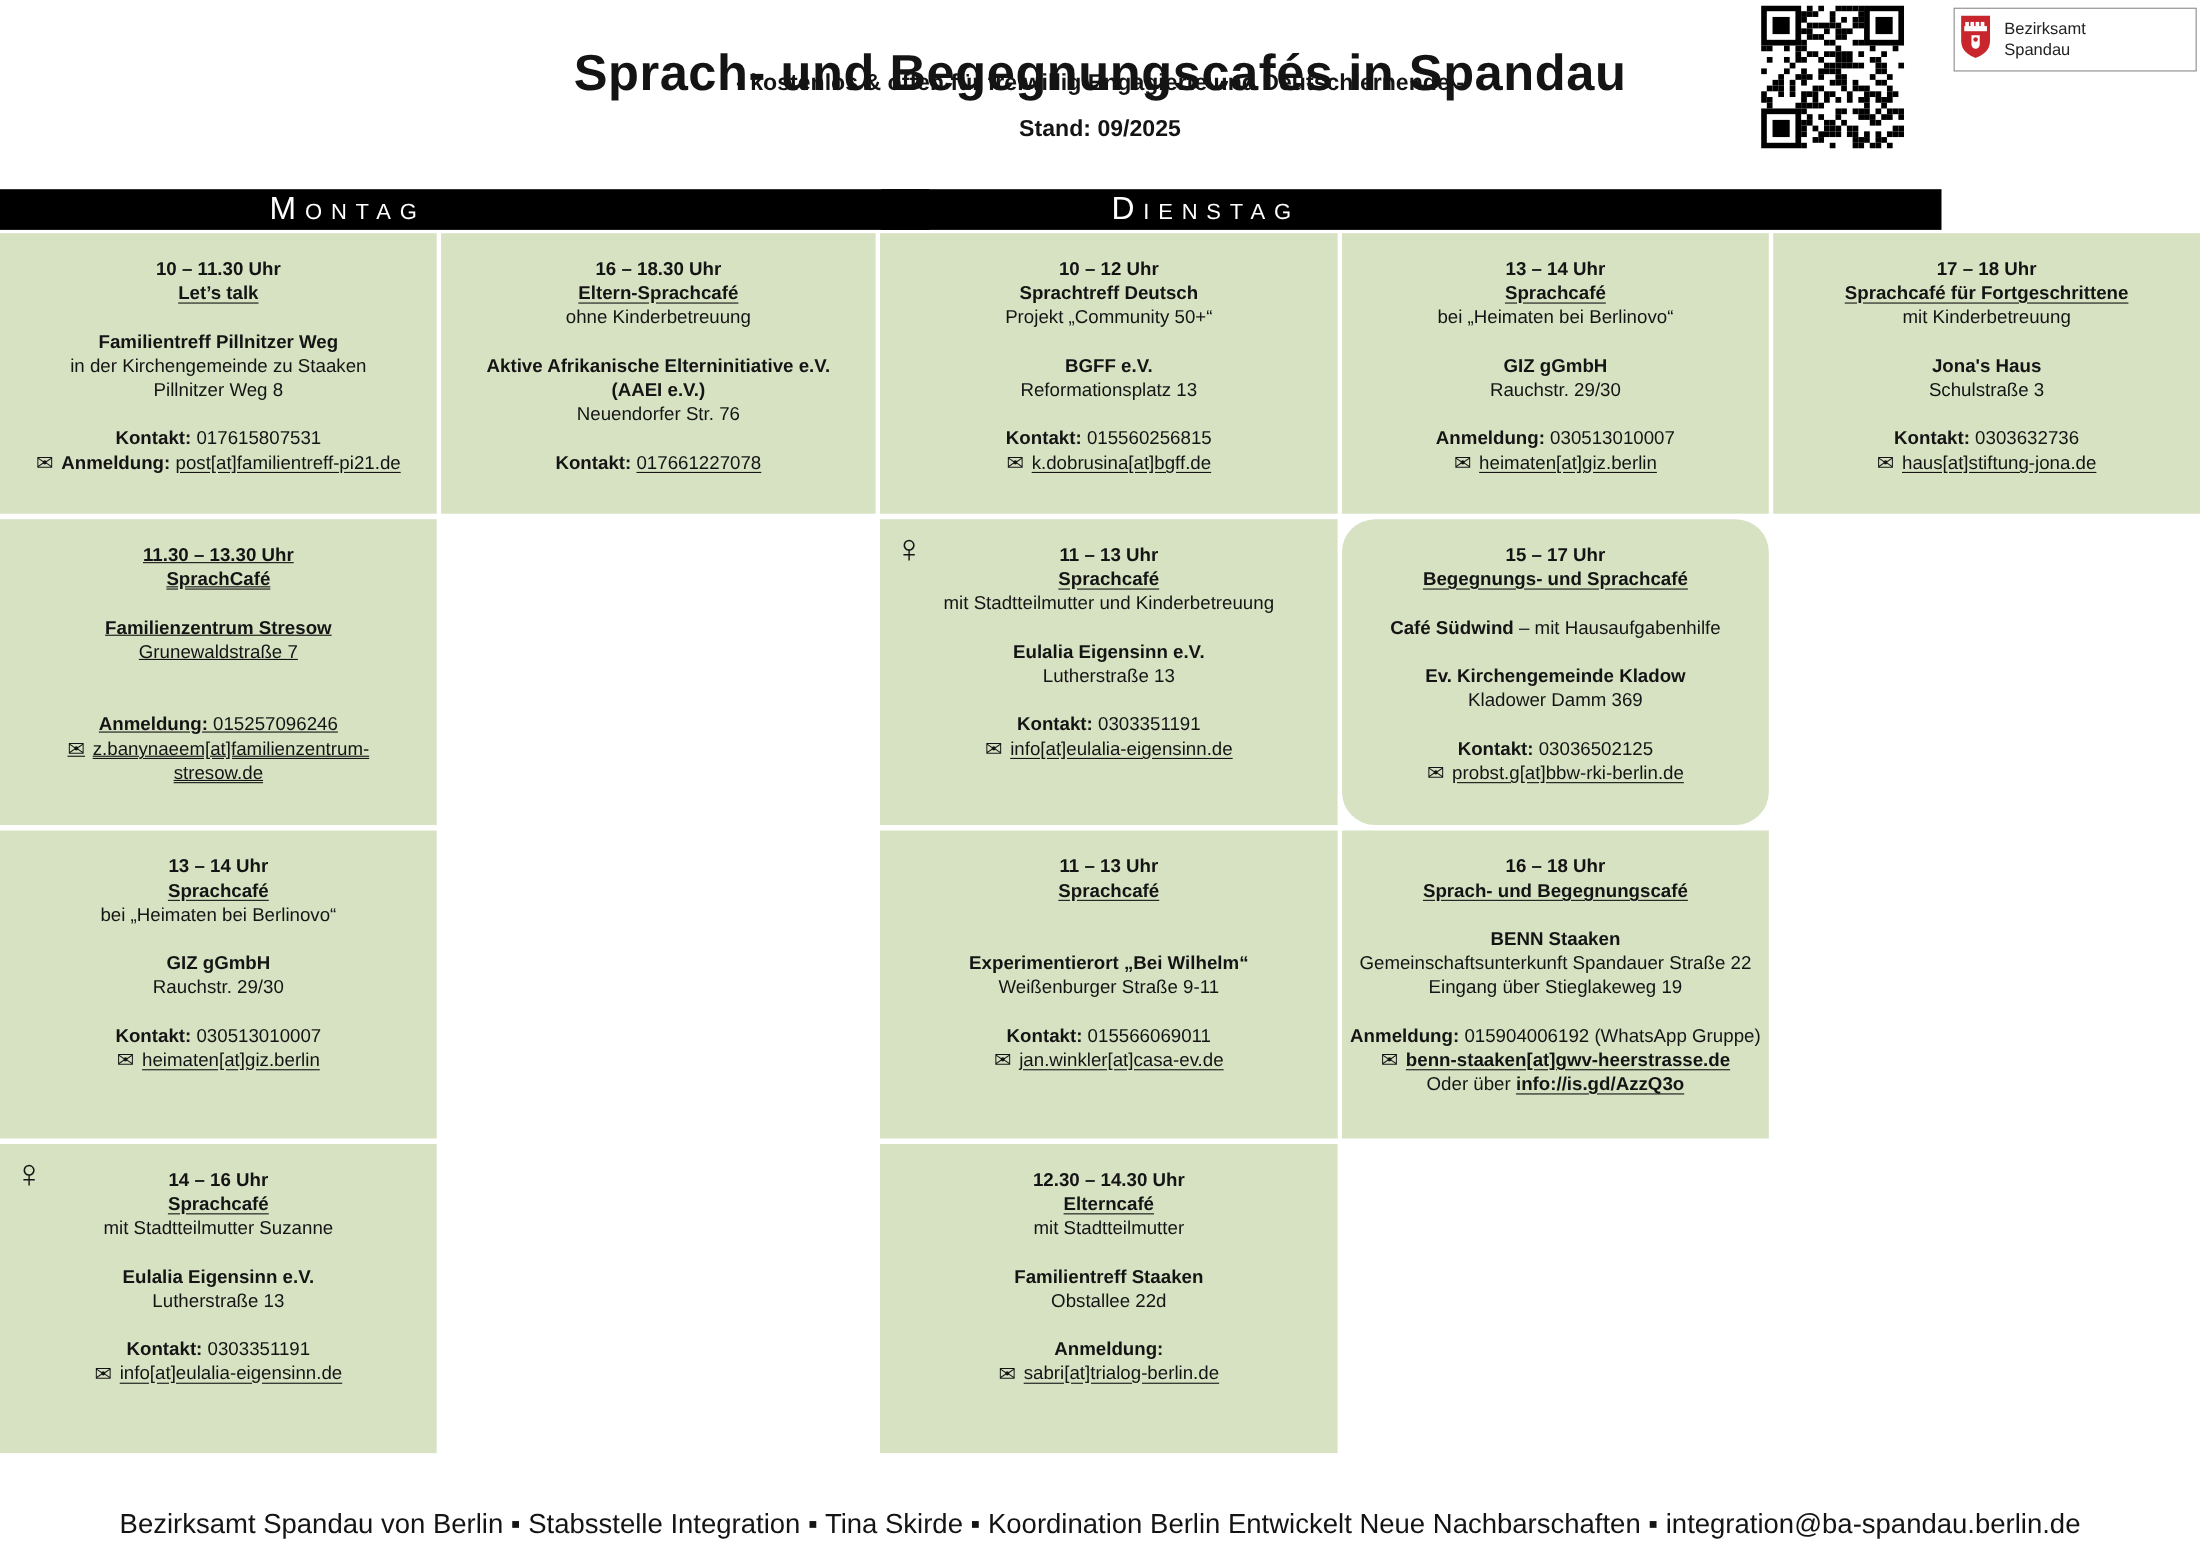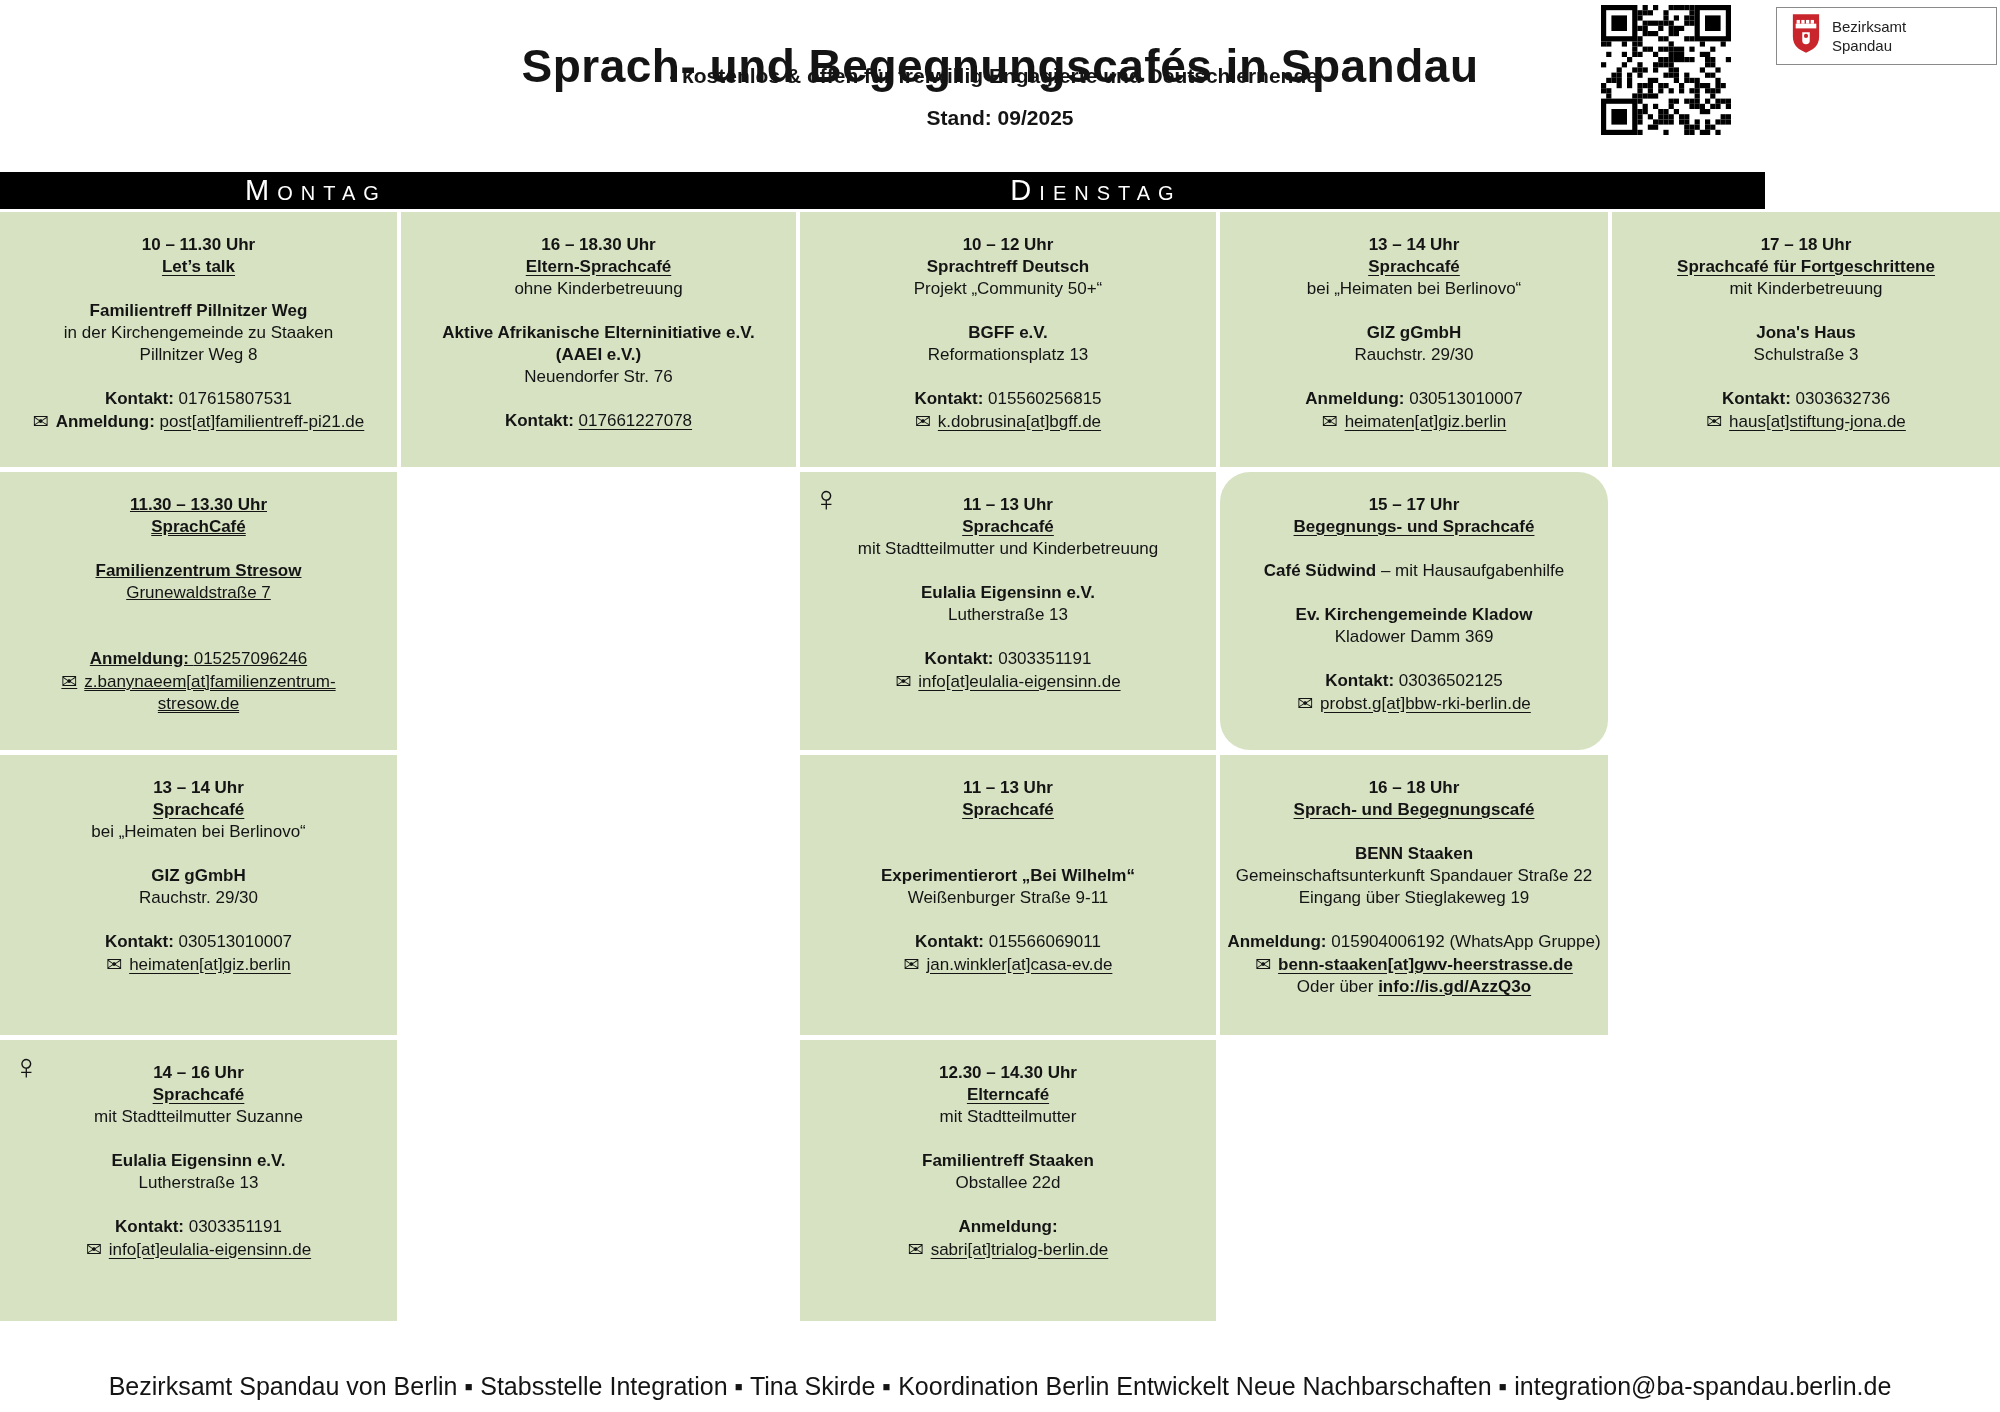--- a/index.html
+++ b/index.html
@@ -18,21 +18,21 @@
   
   .qr{position:absolute;left:1601px;top:5px;width:130px;height:130px;}
 
   
   .logo{position:absolute;left:1776px;top:3px;width:221px;}
   .logo-top{height:60px;border:2px solid #000;background:#fff;display:flex;align-items:stretch;}
   .berlin-word{color:var(--berlin-red);font-weight:700;font-size:29px;letter-spacing:1px;
     flex:1;display:flex;align-items:center;padding-left:13px;}
   .bear-cell{width:60px;border-left:2px solid #000;display:flex;align-items:center;justify-content:center;}
   .logo-bottom{margin-top:4px;height:56px;border:1px solid #8a8a8a;background:#fff;
-    display:flex;align-items:center;gap:11px;padding-left:14px;}
+    display:flex;align-items:center;gap:11px;padding-left:4px;}
   .office{font-size:15px;line-height:19px;color:#222;}
 
   
   .daybar{position:absolute;top:172px;height:37px;background:var(--bar-bg);}
   .daybar.montag{left:0;width:797px;padding-left:48px;}
   .daybar.dienstag{left:801px;width:964px;}
   .day-label{position:absolute;top:0;height:37px;line-height:37px;color:#fff;
     text-transform:uppercase;font-size:20px;letter-spacing:8px;font-weight:500;
     transform:translateX(-50%);white-space:nowrap;}
   .day-label::first-letter{font-size:29px;}

